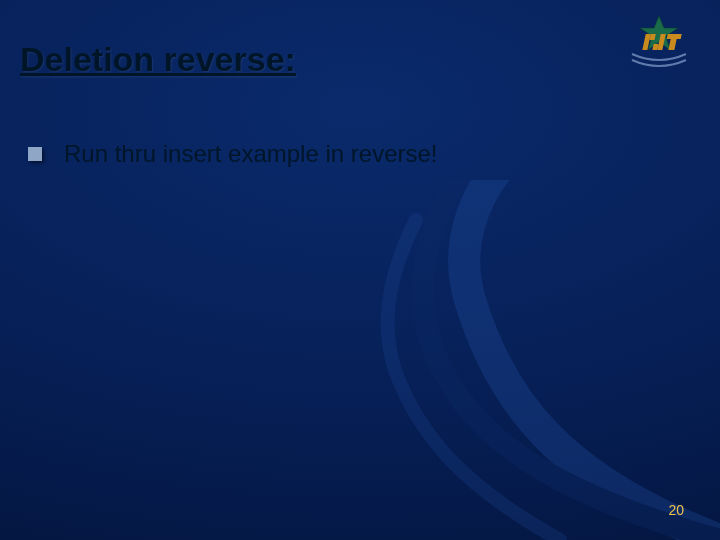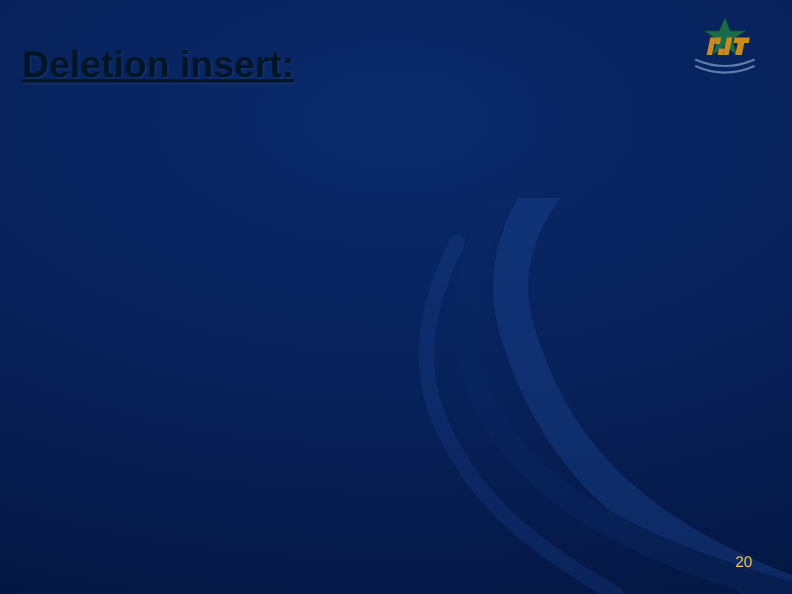--- a/index.html
+++ b/index.html
@@ -87,22 +87,26 @@
         <rect x="34" y="30" width="5" height="6" transform="skewX(-12)"></rect>
         <polygon points="46,20 60,20 60,25 56,25 56,36 50,36 50,25 46,25" transform="skewX(-12)"></polygon>
       </g>
       <g fill="none" stroke="#9ab6e0" stroke-width="2" opacity="0.6">
         <path d="M6 40 Q33 52 60 40"></path>
         <path d="M6 46 Q33 58 60 46"></path>
       </g>
     </svg>
   </div>
 
-  <div class="title">Deletion insert:</div>
+  <div class="title">Deletion reverse:</div>
 
+  <div class="bullet-row">
+    <div class="bullet-square"></div>
+    <div class="bullet-text">Run thru insert example in reverse!</div>
+  </div>
 
   <svg class="swoosh" viewBox="0 0 720 360" preserveAspectRatio="none">
     <path d="M720 360 C 560 300 500 220 470 120 C 455 70 470 20 505 -20" fill="none" stroke="#1e4a9a" stroke-width="32" stroke-linecap="round"></path>
     <path d="M720 360 C 540 310 460 250 430 160 C 412 100 428 40 470 -20" fill="none" stroke="#0c2a66" stroke-width="22" stroke-linecap="round"></path>
     <path d="M560 360 C 470 310 420 260 395 190 C 380 145 388 95 416 40" fill="none" stroke="#1e4a9a" stroke-width="14" stroke-linecap="round" opacity="0.7"></path>
   </svg>
 
   <div class="page-number">20</div>
 
 </div>

